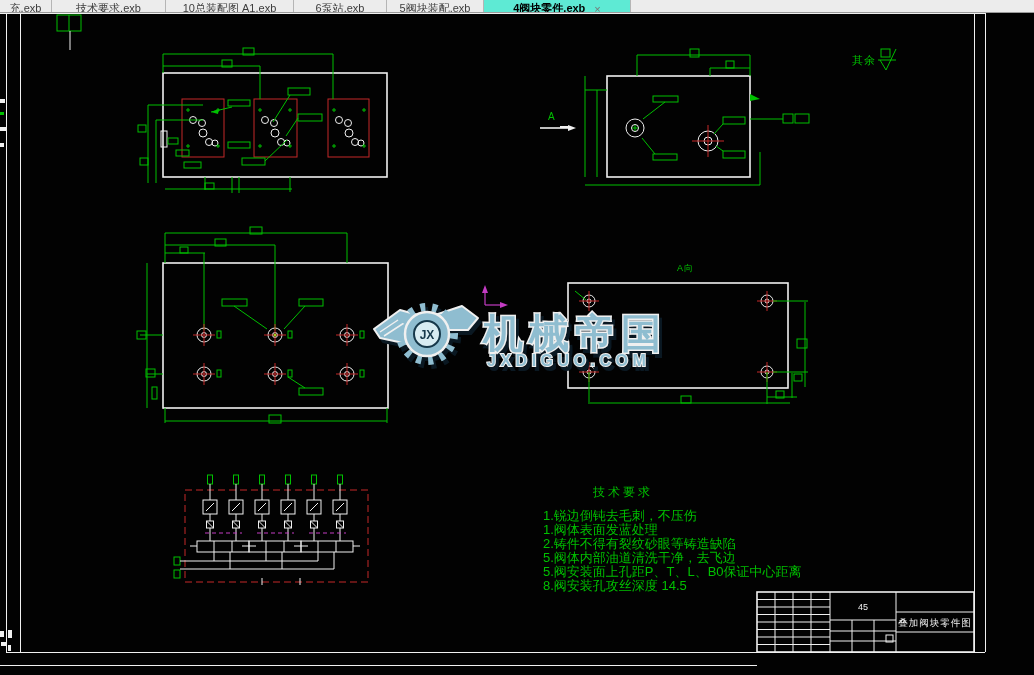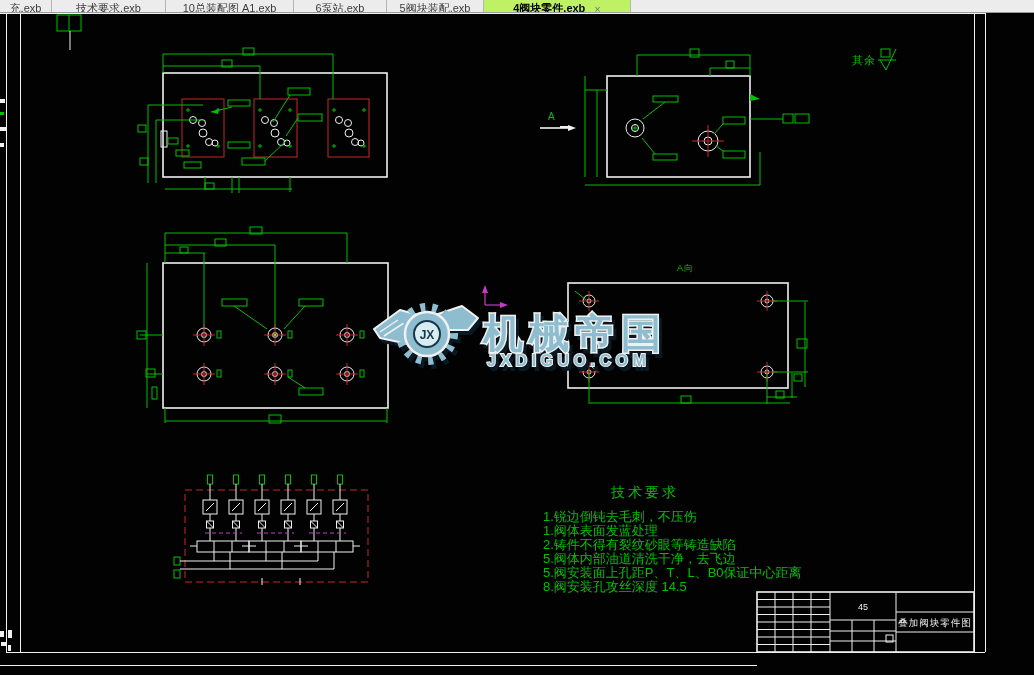--- a/index.html
+++ b/index.html
@@ -9,39 +9,39 @@
   *{box-sizing:border-box}
   html,body{margin:0;padding:0;width:1034px;height:675px;overflow:hidden;background:#000;}
   body{font-family:"Liberation Sans","DejaVu Sans",sans-serif;position:relative}
 
   
   .tabbar{position:absolute;top:0;left:0;width:1034px;height:13px;background:#ececec;
           display:flex;align-items:flex-start;overflow:hidden;border-bottom:1px solid #9a9a9a;z-index:5}
   .tab{border-right:1px solid #b5b5b5;display:flex;align-items:center;justify-content:center;
        font-size:11px;color:#3c3c3c;white-space:nowrap;overflow:hidden;flex:0 0 auto}
   .tab span{transform:translateY(1px)}
-  .tab.active{background:#bef264;color:#000;font-weight:bold}
+  .tab.active{background:#5eead4;color:#000;font-weight:bold}
   .tab .close{margin-left:9px;color:#777;font-weight:normal;font-size:11px;line-height:10px}
   .tab-fill{flex:1 1 auto;background:#ececec}
 
   
   .canvas{position:absolute;left:0;top:13px;width:1034px;height:662px;background:var(--canvas)}
   svg{position:absolute;left:0;top:0}
   .wl{stroke:var(--white);stroke-width:1;fill:none}
   .wl2{stroke:var(--white);stroke-width:1.6;fill:none}
   .gl{stroke:var(--green);stroke-width:1;fill:none}
   .rl{stroke:var(--red);stroke-width:1;fill:none}
   .ml{stroke:var(--magenta);stroke-width:1.2;fill:none}
   .svgt{font-family:"Liberation Sans","DejaVu Sans",sans-serif}
   .gt{fill:var(--green)}
   .wt{fill:var(--white)}
 
   
   .techreq{position:absolute;left:543px;top:471px;width:185px;color:var(--green);z-index:3}
-  .techreq .t{font-size:14px;letter-spacing:3px;margin-left:68px;margin-bottom:8px}
+  .techreq .t{font-size:12px;letter-spacing:3px;margin-left:50px;margin-bottom:8px}
   .techreq .ln{font-size:13px;line-height:14px;white-space:nowrap}
 </style>
 </head>
 <body>
 
 <div class="tabbar">
   <div class="tab" style="flex-basis:52px">
       <span>充.exb</span>
     </div>
   <div class="tab" style="flex-basis:114px">

